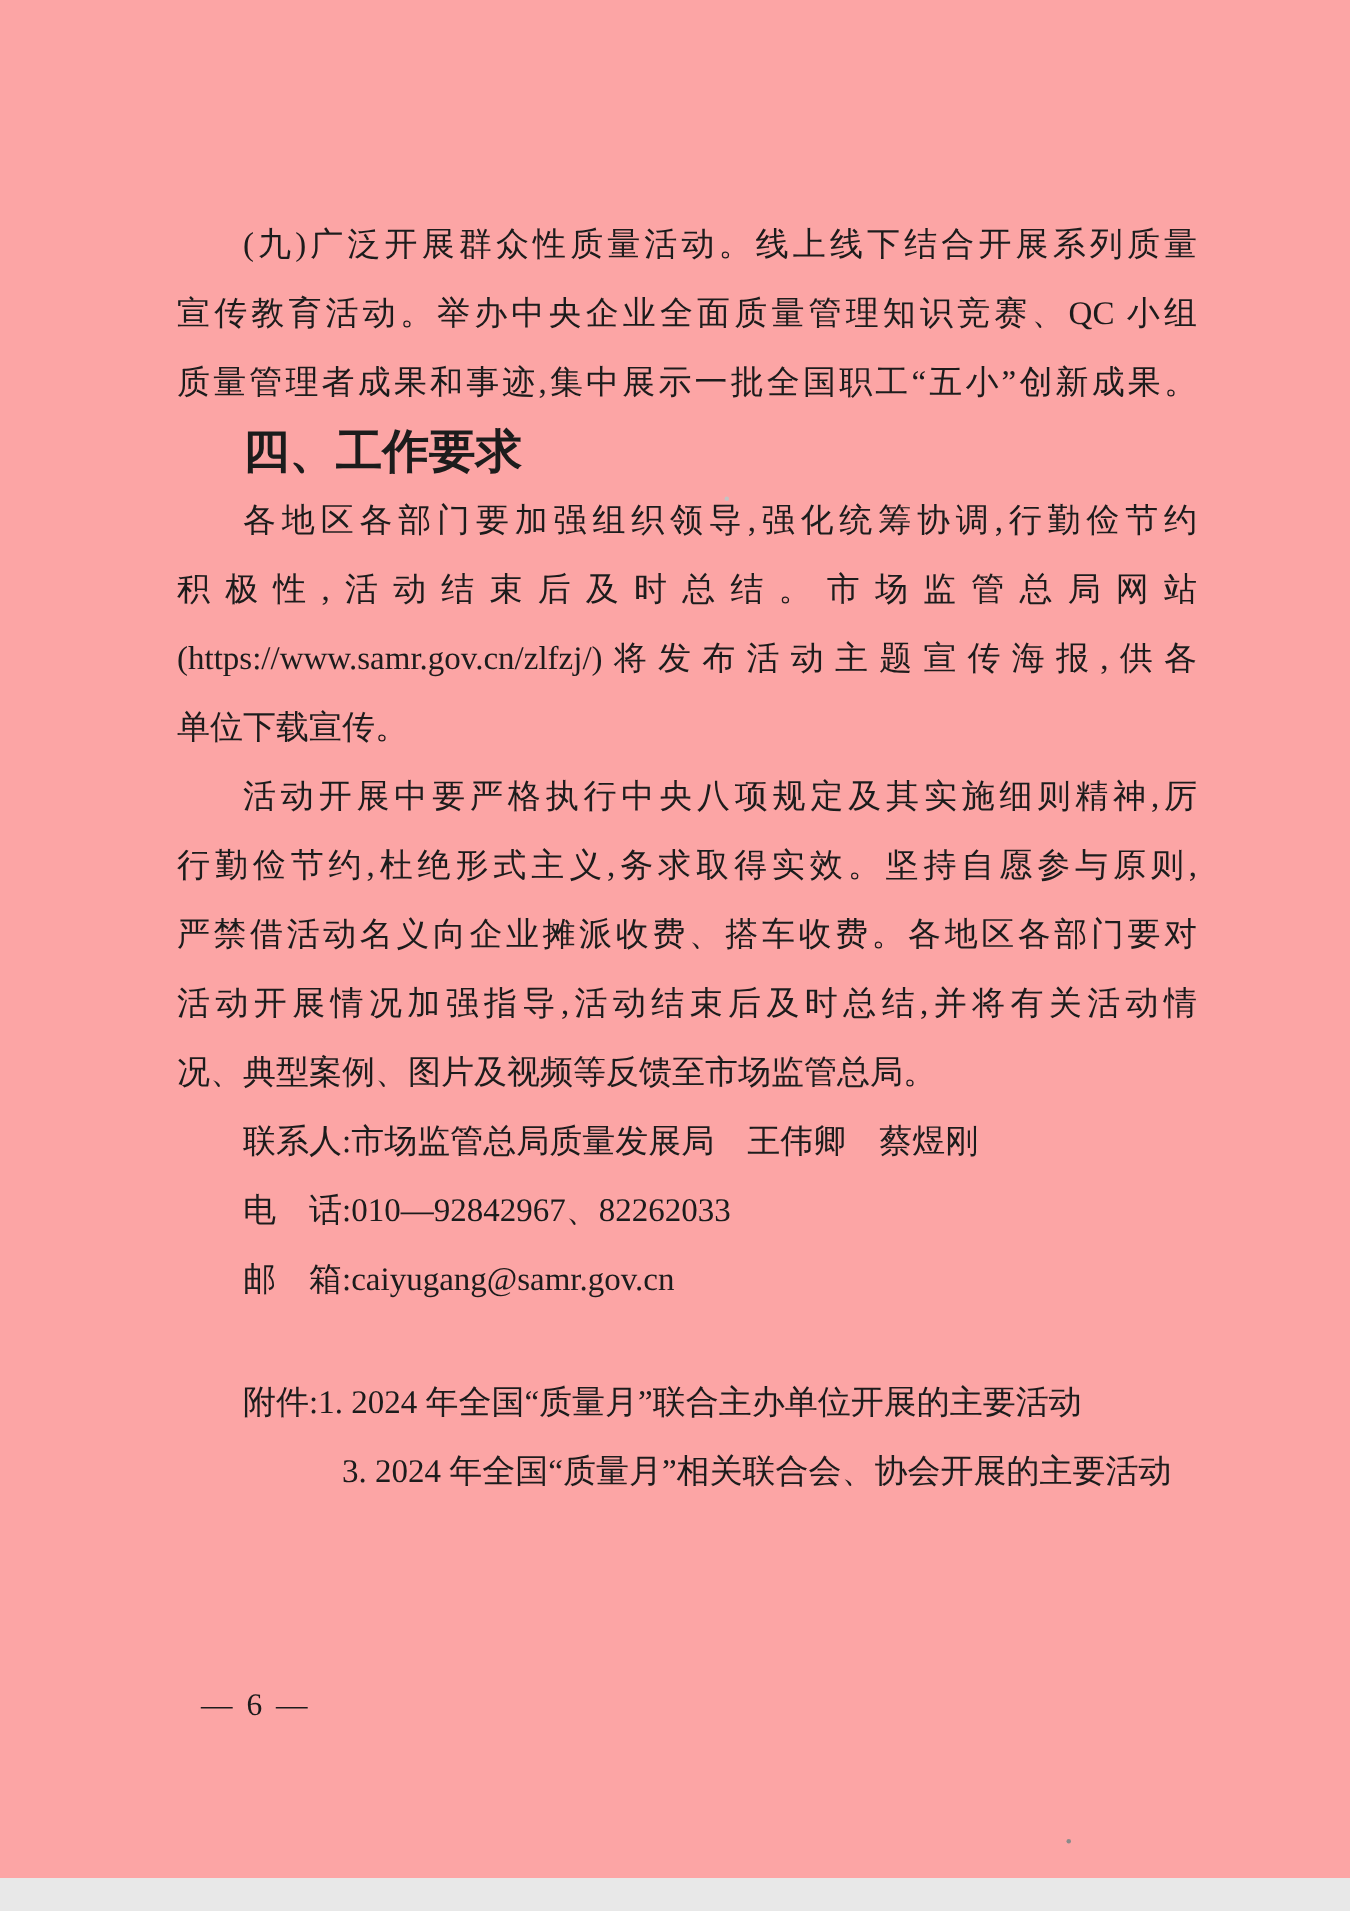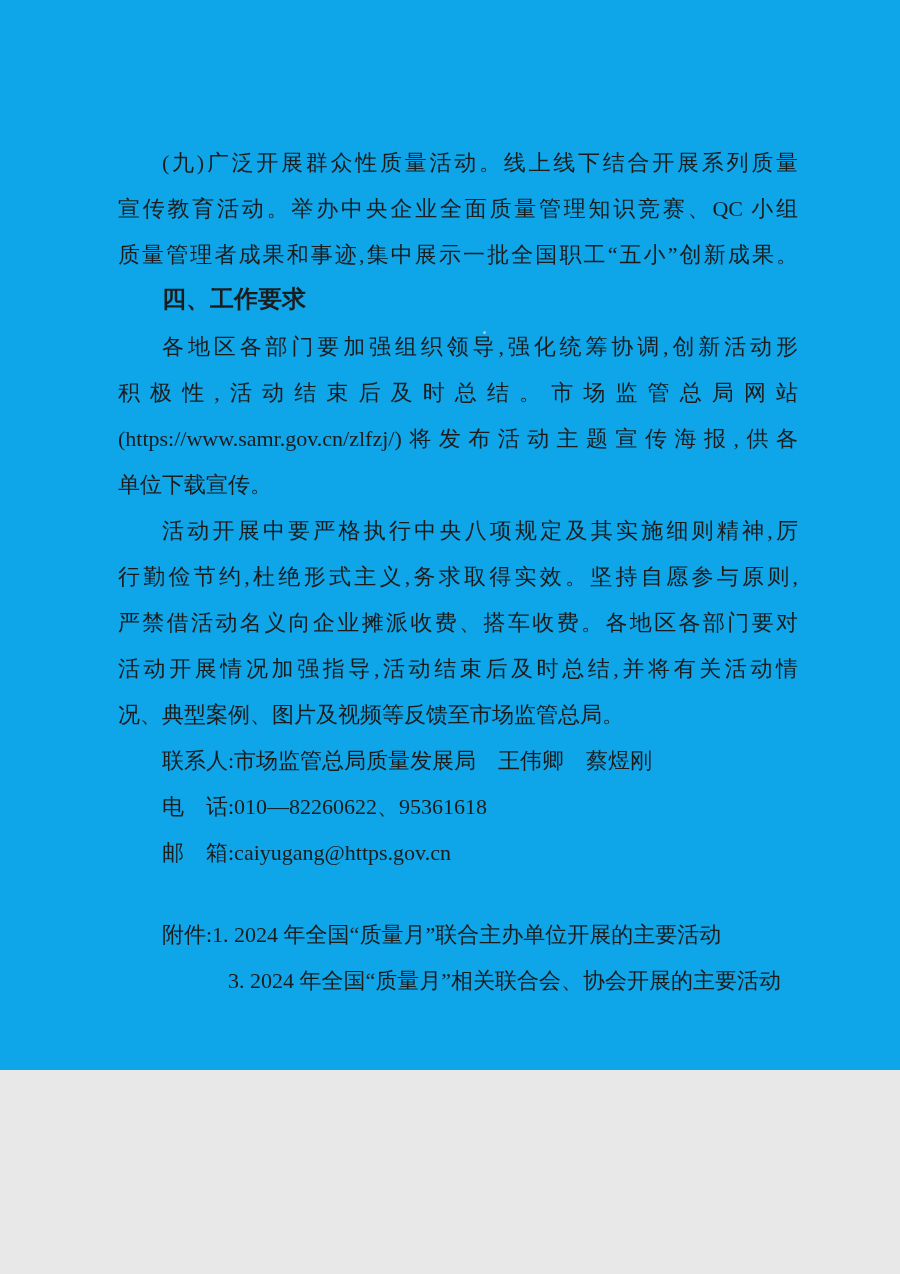--- a/index.html
+++ b/index.html
@@ -1,20 +1,20 @@
 <!DOCTYPE html>
 <html><head>
 <meta charset="utf-8">
 <style>
   html, body { margin: 0; padding: 0; background: #e8e8e8; }
   .page {
     position: relative;
     width: 900px;
-    height: 1070px;
-    background: #0ea5e9;
+    height: 1252px;
+    background: #fca5a5;
     overflow: hidden;
     font-family: "Liberation Serif", "DejaVu Serif", serif;
     color: #1c1c1c;
   }
   .content {
     position: absolute;
     left: 118px;
     top: 140px;
     width: 680px;
   }
@@ -26,23 +26,23 @@
   
   .j {
     text-align: justify;
     text-align-last: justify;
   }
   
   .indent { text-indent: 44px; }
   
   .indent5 { text-indent: 110px; }
   .heading {
-    font-family: Liberation Mono, monospace;
+    font-family: Liberation Sans, sans-serif;
     font-weight: 700;
-    font-size: 24px;
+    font-size: 31px;
   }
   .gap-top { margin-top: 36px; }
   .page-number {
     position: absolute;
     left: 134px;
     top: 1122px;
     font-size: 21px;
     line-height: 28px;
     letter-spacing: 2px;
     color: #1c1c1c;
@@ -60,34 +60,34 @@
 <div class="page">
 
   <div class="content">
 
     <div class="line j indent">(九)广泛开展群众性质量活动。线上线下结合开展系列质量</div>
     <div class="line j">宣传教育活动。举办中央企业全面质量管理知识竞赛、QC 小组</div>
     <div class="line j">质量管理者成果和事迹,集中展示一批全国职工“五小”创新成果。</div>
 
     <div class="line indent heading">四、工作要求</div>
 
-    <div class="line j indent">各地区各部门要加强组织领导,强化统筹协调,创新活动形</div>
+    <div class="line j indent">各地区各部门要加强组织领导,强化统筹协调,行勤俭节约</div>
     <div class="line j">积极性,活动结束后及时总结。市场监管总局网站</div>
     <div class="line j">(https://www.samr.gov.cn/zlfzj/)将发布活动主题宣传海报,供各</div>
     <div class="line">单位下载宣传。</div>
 
     <div class="line j indent">活动开展中要严格执行中央八项规定及其实施细则精神,厉</div>
     <div class="line j">行勤俭节约,杜绝形式主义,务求取得实效。坚持自愿参与原则,</div>
     <div class="line j">严禁借活动名义向企业摊派收费、搭车收费。各地区各部门要对</div>
     <div class="line j">活动开展情况加强指导,活动结束后及时总结,并将有关活动情</div>
     <div class="line">况、典型案例、图片及视频等反馈至市场监管总局。</div>
 
     <div class="line indent">联系人:市场监管总局质量发展局　王伟卿　蔡煜刚</div>
-    <div class="line indent">电　话:010—82260622、95361618</div>
-    <div class="line indent">邮　箱:caiyugang@https.gov.cn</div>
+    <div class="line indent">电　话:010—92842967、82262033</div>
+    <div class="line indent">邮　箱:caiyugang@samr.gov.cn</div>
 
     <div class="line indent gap-top">附件:1. 2024 年全国“质量月”联合主办单位开展的主要活动</div>
     <div class="line indent5">3. 2024 年全国“质量月”相关联合会、协会开展的主要活动</div>
 
   </div>
 
   <div class="page-number">— 6 —</div>
 
   <div class="speck speck-1"></div>
   <div class="speck speck-2"></div>

